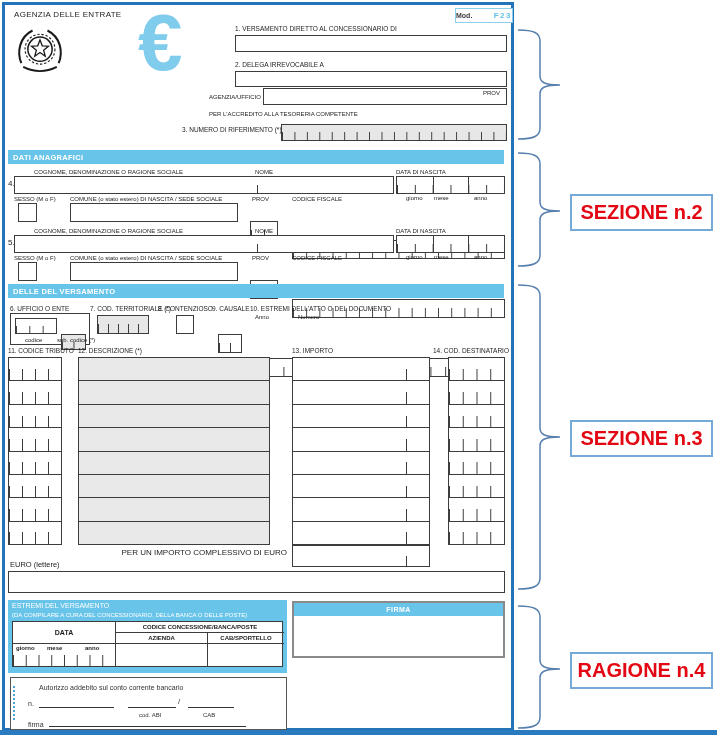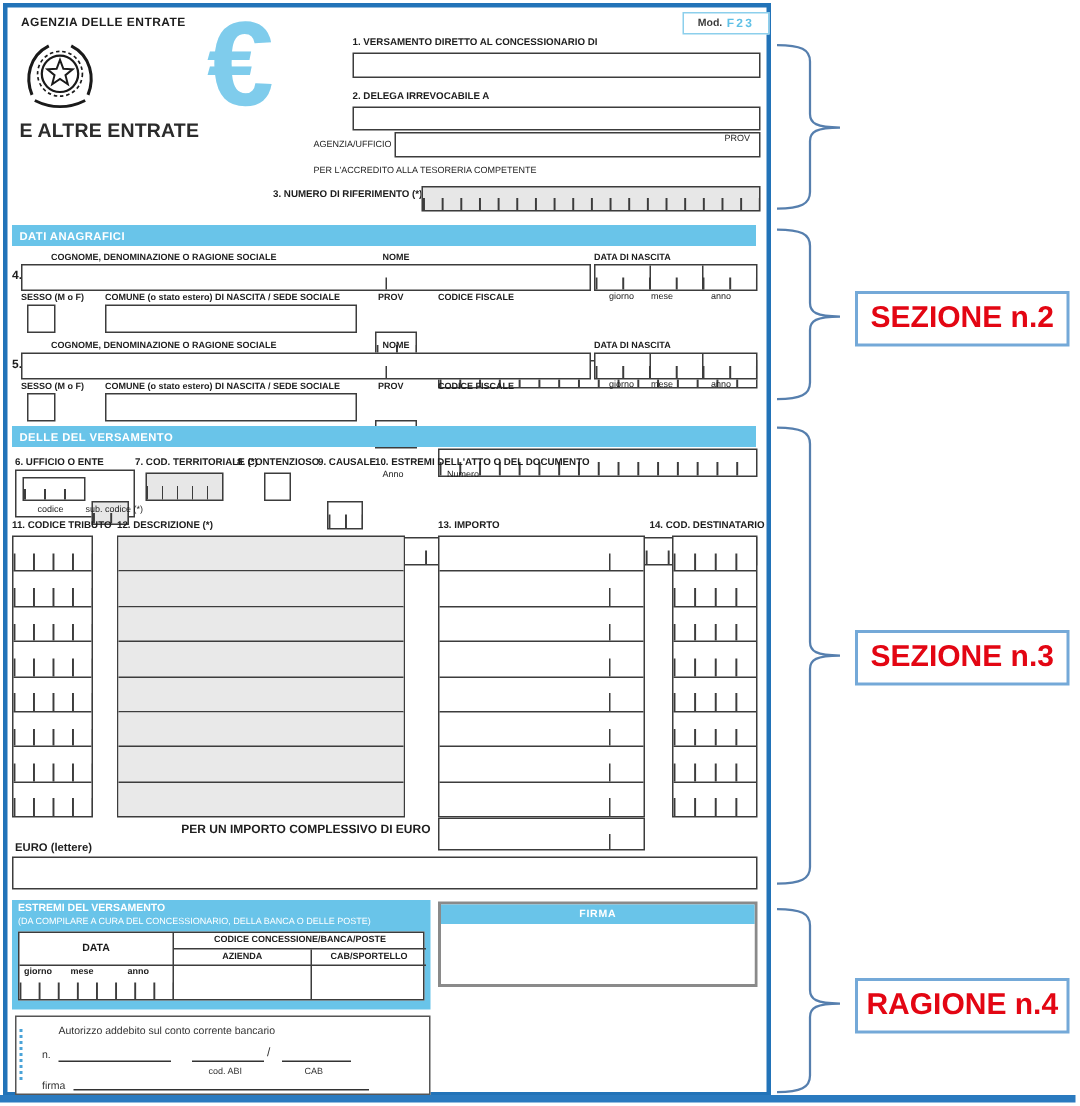--- a/index.html
+++ b/index.html
@@ -1,19 +1,19 @@
 <!DOCTYPE html>
 <html><head>
 <meta charset="utf-8">
 <style>
   *{margin:0;padding:0;box-sizing:border-box;}
   body{font-family:"Liberation Sans",sans-serif;background:#fff;}
   #canvas{position:relative;width:720px;height:737px;background:#fff;overflow:hidden;color:#1c1c1c;}
   .abs{position:absolute;}
-  .lbl{position:absolute;font-weight:700;color:#1d1d1d;white-space:nowrap;line-height:1;}
+  .lbl{position:absolute;font-weight:400;color:#1d1d1d;white-space:nowrap;line-height:1;}
   .f6{font-size:6px;}
   .f65{font-size:6.5px;}
   .f7{font-size:7px;}
   .f75{font-size:7.5px;}
   .f8{font-size:8px;}
   .box{position:absolute;border:1px solid #3c3c3c;background:#fff;}
   .gray{background:#e7e7e7;}
   .seg{position:relative;}
   .seg::after{content:"";position:absolute;left:0;right:0;bottom:0;height:52%;
     background-image:linear-gradient(to right,#3c3c3c 1px,transparent 1px);
@@ -23,21 +23,21 @@
   .bar{position:absolute;background:#69c4e9;color:#fff;font-weight:700;display:flex;align-items:center;padding-left:5px;letter-spacing:.3px;}
   .tcol{position:absolute;border:1px solid #3c3c3c;display:flex;flex-direction:column;background:#fff;}
   .tcol>div{flex:1;position:relative;border-bottom:1px solid #3c3c3c;}
   .tcol>div:last-child{border-bottom:0;}
   .gfill>div{background:#e9e9e9;}
   .dec::after{content:"";position:absolute;left:83%;bottom:0;width:1px;height:52%;background:#3c3c3c;}
   .sez{position:absolute;left:570px;width:143px;height:37px;border:2px solid #74a9d8;background:#fff;
     display:flex;align-items:center;justify-content:center;font-weight:700;font-size:20px;color:#e30613;}
   .title{position:absolute;font-size:13px;font-weight:700;line-height:14.5px;color:#2b2b2b;letter-spacing:.1px;}
   .euro{position:absolute;font-size:80px;font-weight:700;color:#7fccec;line-height:.9;}
-  .badge{position:absolute;border:1px solid #8ccfec;background:#fff;display:flex;align-items:center;justify-content:center;gap:3px;}
+  .badge{position:absolute;border:1px solid #8ccfec;background:#fff;display:flex;align-items:center;justify-content:space-between;gap:3px;}
   .formborder{position:absolute;left:2px;top:2px;width:512px;height:729px;border:3px solid #2273b8;pointer-events:none;}
   .bluestrip{position:absolute;left:0;top:730px;width:717px;height:5px;background:#2a7abf;}
 </style>
 </head>
 <body>
 
 <div id="canvas">
 
   <div class="formborder"></div>
 
@@ -49,21 +49,20 @@
         <circle cx="30" cy="27" r="13"></circle>
         <circle cx="30" cy="27" r="16" stroke-width="1.2" stroke-dasharray="2.5 2"></circle>
         <path d="M10,42 C5,30 8,14 22,7" stroke-width="2.2"></path>
         <path d="M50,42 C55,30 52,14 38,7" stroke-width="2.2"></path>
         <path d="M12,46 Q30,55 48,46" stroke-width="2"></path>
         <polygon points="30,17 32.4,23.4 39,23.8 33.9,28 35.6,34.5 30,30.6 24.4,34.5 26.1,28 21,23.8 27.6,23.4" stroke-width="1.4"></polygon>
       </g>
     </svg>
 
     <div class="title" style="left:8px;top:75px;">
-      <div>E ALTRE ENTRATE</div>
     </div>
 
     <div class="euro" style="left:133px;top:2px;">€</div>
 
     <div class="badge" style="left:450px;top:3px;width:58px;height:15px;">
       <span class="f7" style="font-weight:700;color:#3a3a3a;">Mod.</span>
       <span class="f8" style="font-weight:700;color:#5fc0e6;letter-spacing:1.5px;">F23</span>
     </div>
 
     <div class="lbl f65" style="left:230px;top:21px;">1. VERSAMENTO DIRETTO AL CONCESSIONARIO DI</div>

